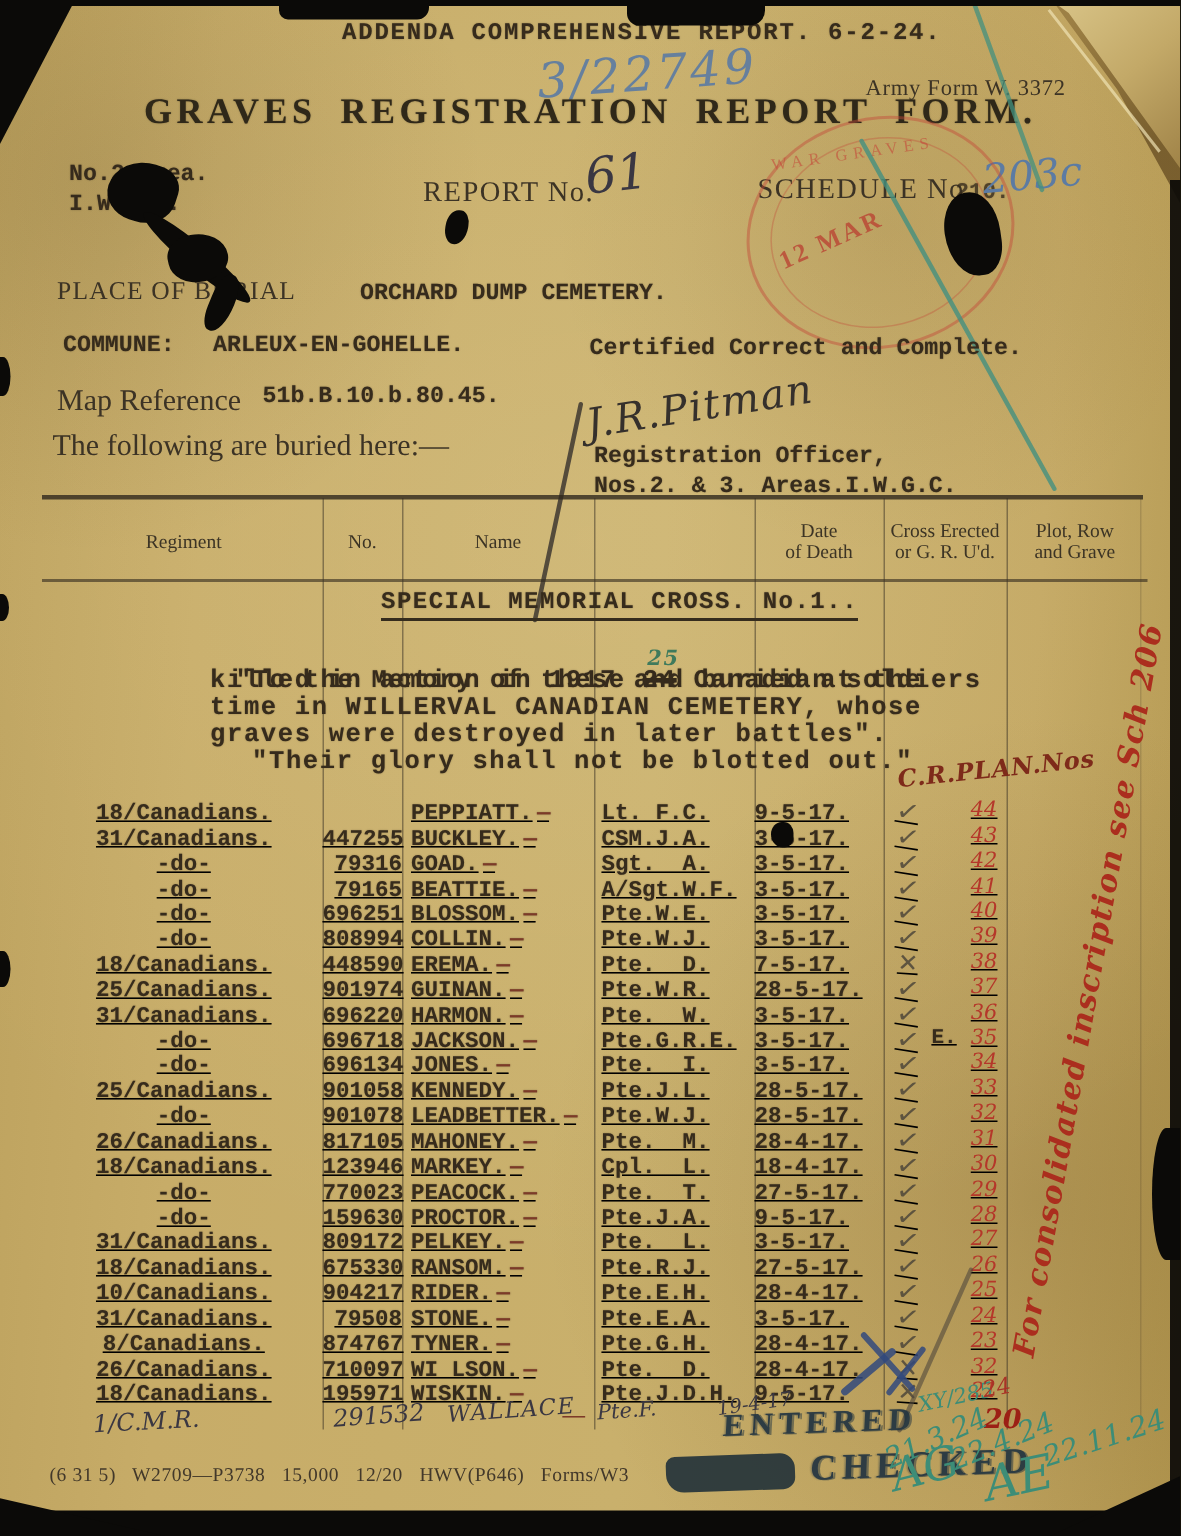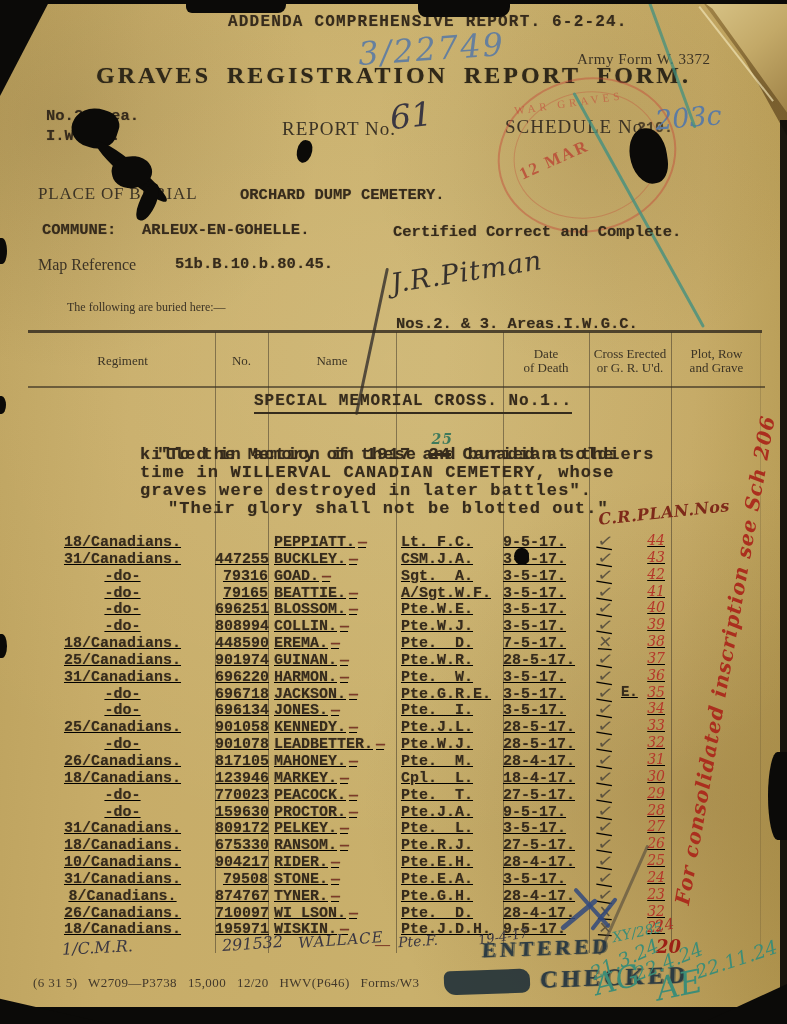--- a/index.html
+++ b/index.html
@@ -103,28 +103,29 @@
   <div class="abs" style="left:648px;top:-6px;width:142px;height:2.5px;background:#43907f;opacity:.75;
               transform:rotate(70deg);transform-origin:left top;border-radius:2px;"></div>
 
   <div class="abs p" style="left:38px;top:184px;font-size:17px;letter-spacing:.8px;">PLACE OF BURIAL</div>
   <div class="abs t" style="left:240px;top:186px;font-size:15.5px;">ORCHARD DUMP CEMETERY.</div>
 
   <div class="abs t" style="left:42px;top:221px;font-size:15.5px;">COMMUNE:</div>
   <div class="abs t" style="left:142px;top:221px;font-size:15.5px;">ARLEUX-EN-GOHELLE.</div>
   <div class="abs t" style="left:393px;top:223px;font-size:15.5px;">Certified Correct and Complete.</div>
 
-  <div class="abs p" style="left:38px;top:256px;font-size:16px;">Map Reference</div>
+  <div class="abs p" style="left:38px;top:256px;font-size:20px;">Map Reference</div>
   <div class="abs t" style="left:175px;top:255px;font-size:15.5px;">51b.B.10.b.80.45.</div>
 
   <div class="abs hw ink" style="left:390px;top:256px;font-size:27px;transform:rotate(-9deg);letter-spacing:1px;color:#35302c;">J.R.Pitman</div>
   <div class="abs" style="left:386px;top:268px;width:2.5px;height:150px;background:#35302c;opacity:.8;
               transform:rotate(12deg);transform-origin:top;border-radius:2px;"></div>
 
-  <div class="abs p" style="left:35px;top:300px;font-size:12px;margin-left:32px;">The following are buried here:—</div>
+  <div class="abs p" style="left:35px;top:286px;font-size:20px;">The following are buried here:—</div>
+  <div class="abs t" style="left:396px;top:295px;font-size:15.5px;">Registration Officer,</div>
   <div class="abs t" style="left:396px;top:315px;font-size:15.5px;">Nos.2. &amp; 3. Areas.I.W.G.C.</div>
 
   <div class="hline" style="left:28px;top:330px;width:734px;height:2.5px;"></div>
   <div class="hline" style="left:28px;top:386px;width:737px;height:1.5px;opacity:.75;"></div>
 
   <div class="vline" style="left:215px;"></div>
   <div class="vline" style="left:268px;"></div>
   <div class="vline" style="left:396px;"></div>
   <div class="vline" style="left:503px;"></div>
   <div class="vline" style="left:589px;"></div>

